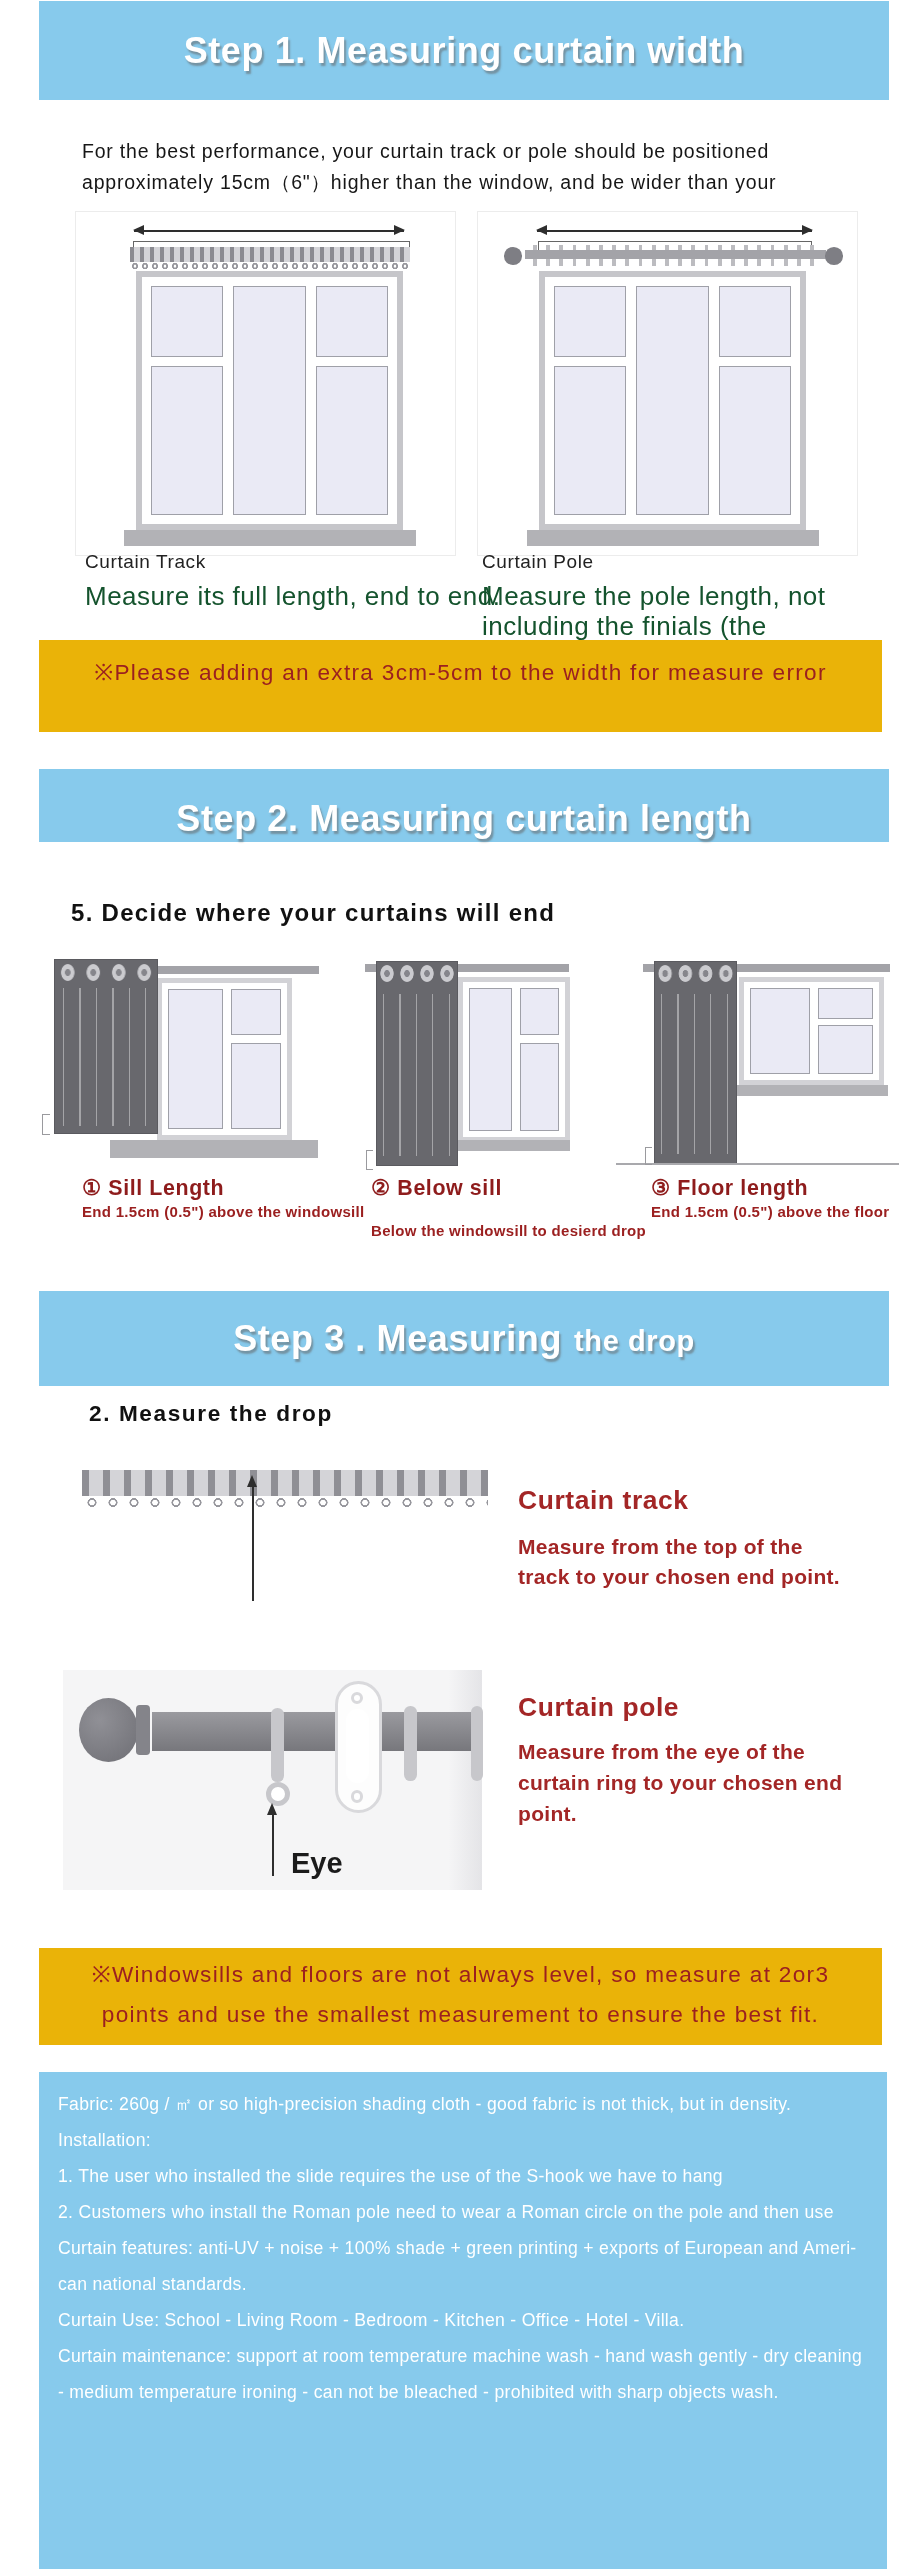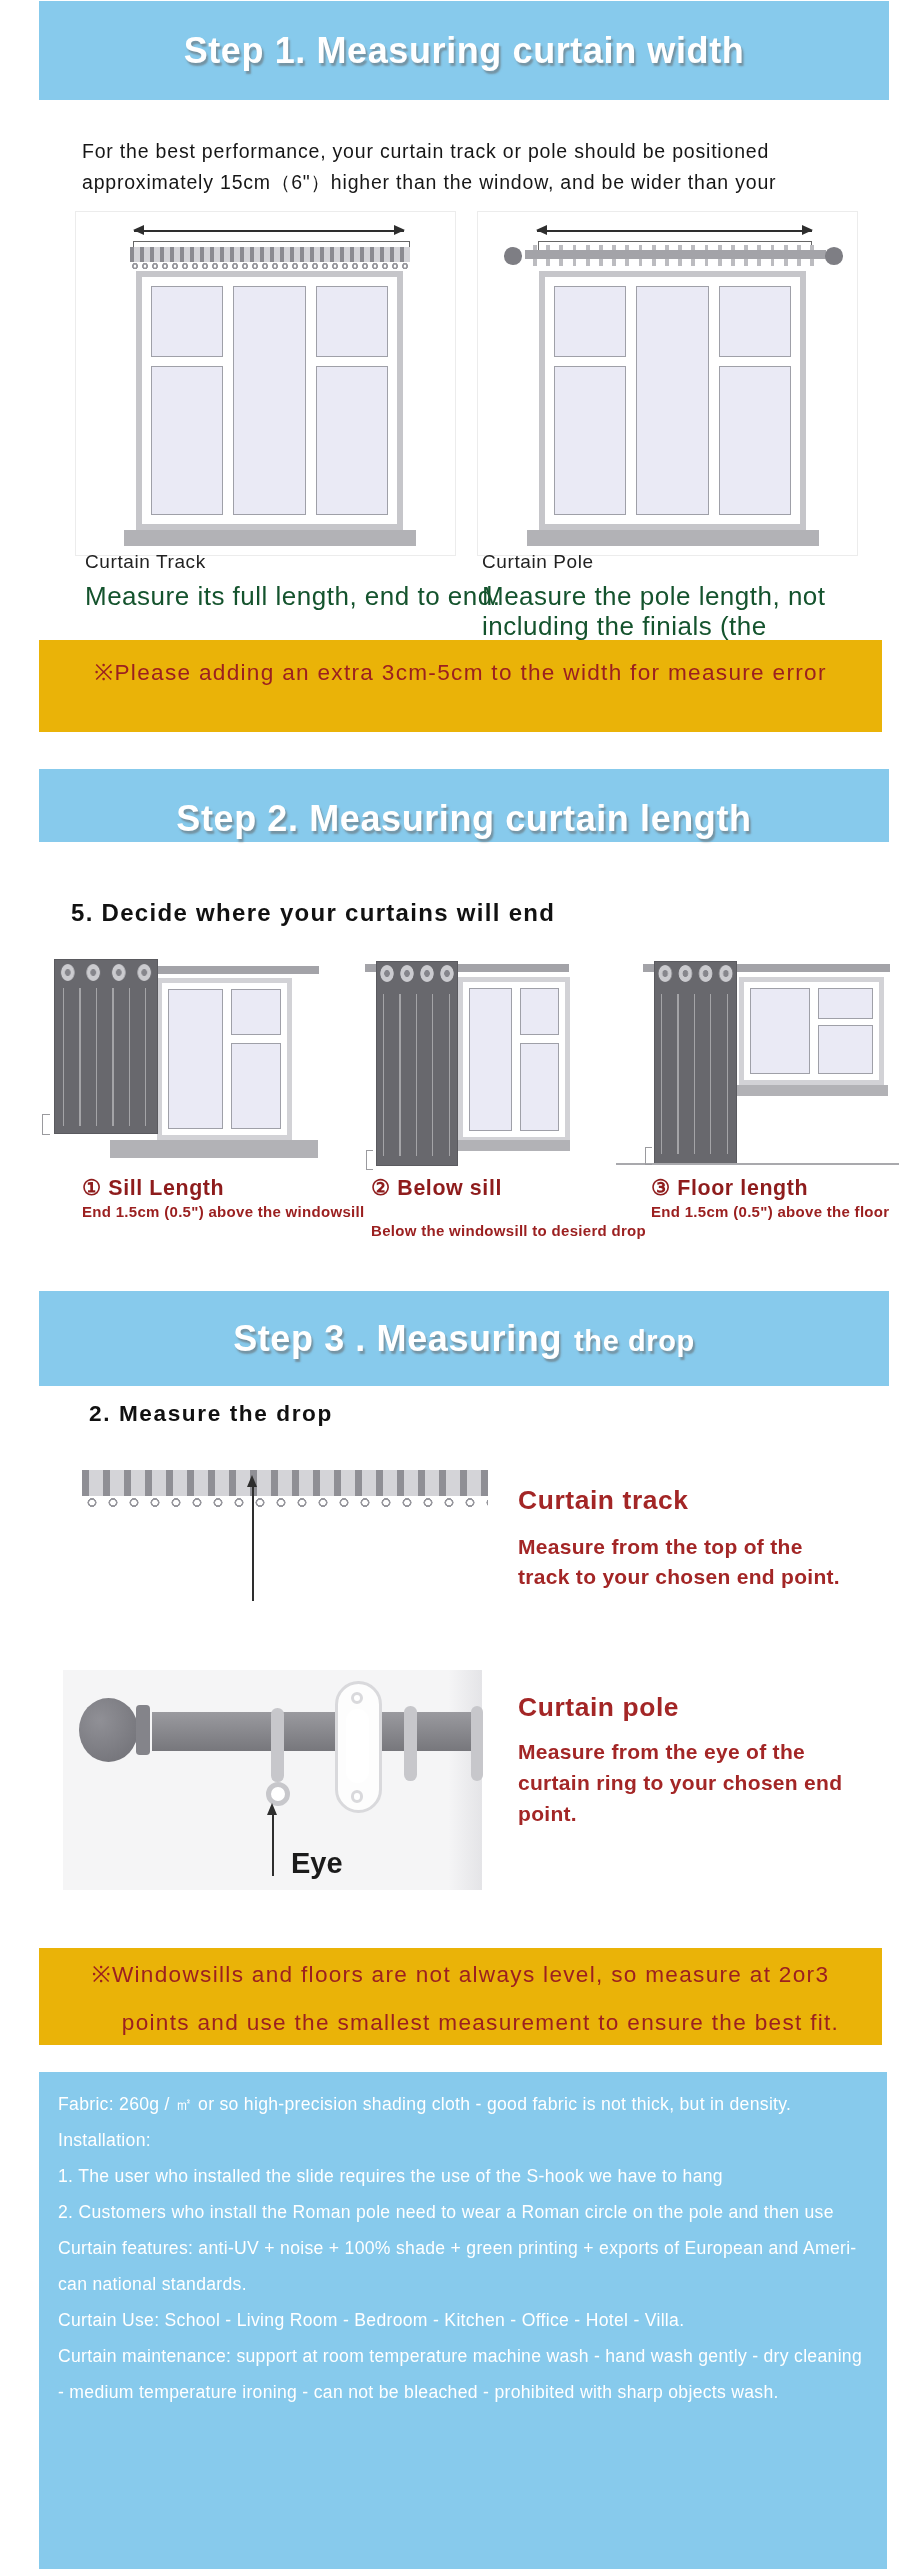--- a/index.html
+++ b/index.html
@@ -267,21 +267,21 @@
     <div class="eye-label" style="left:228px;top:177px;">Eye</div>
   </div>
 
   <div class="red-h" style="left:518px;top:1692px;">Curtain pole</div>
   <div class="red-b" style="left:518px;top:1740px;">Measure from the eye of the</div>
   <div class="red-b" style="left:518px;top:1771px;">curtain ring to your chosen end</div>
   <div class="red-b" style="left:518px;top:1802px;">point.</div>
 
   <div class="note" style="top:1948px;height:97px;">
     <div class="ln" style="top:10px;">※Windowsills and floors are not always level, so measure at 2or3</div>
-    <div class="ln" style="top:62px;margin-left:20px;">points and use the smallest measurement to ensure the best fit.</div>
+    <div class="ln" style="top:54px;">points and use the smallest measurement to ensure the best fit.</div>
   </div>
 
   <div class="info-box" style="top:2072px;height:497px;">
     <div class="abs" style="left:19px;top:14px;right:12.6px;">
       <div class="iln">Fabric: 260g / ㎡ or so high-precision shading cloth - good fabric is not thick, but in density.</div>
       <div class="iln">Installation:</div>
       <div class="iln">1. The user who installed the slide requires the use of the S-hook we have to hang</div>
       <div class="iln">2. Customers who install the Roman pole need to wear a Roman circle on the pole and then use</div>
       <div class="iln">Curtain features: anti-UV + noise + 100% shade + green printing + exports of European and Ameri-</div>
       <div class="iln">can national standards.</div>

